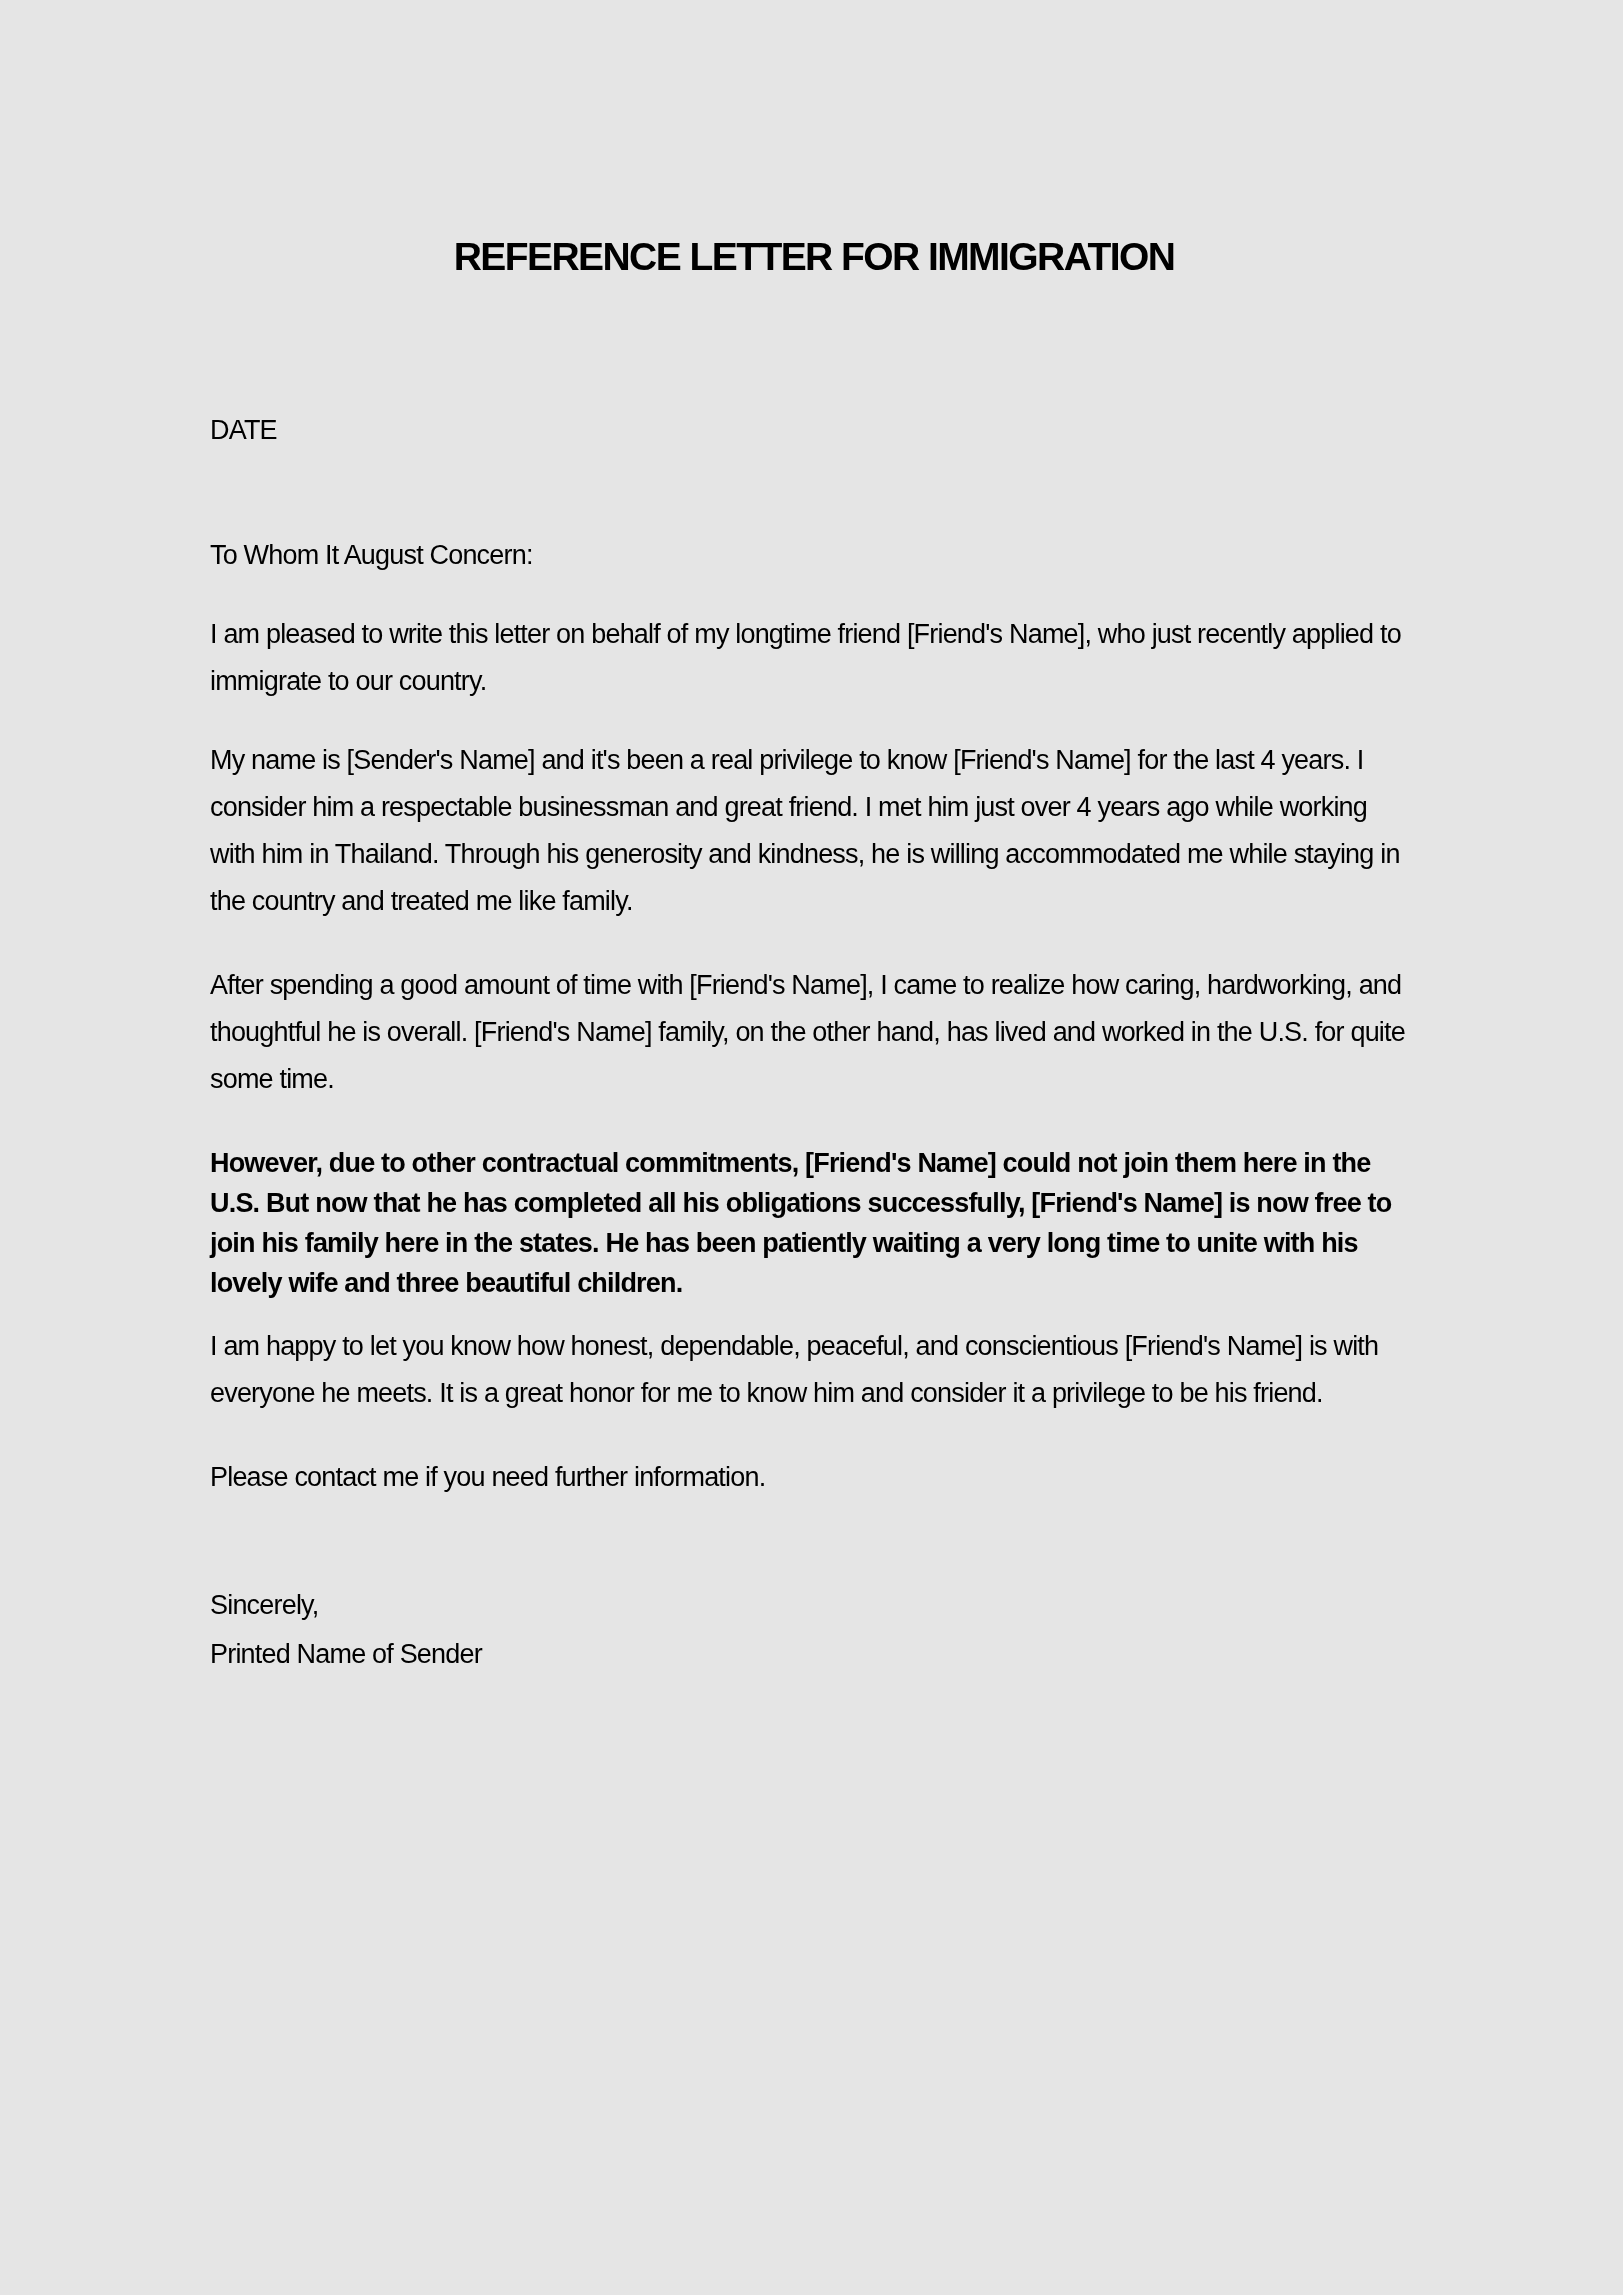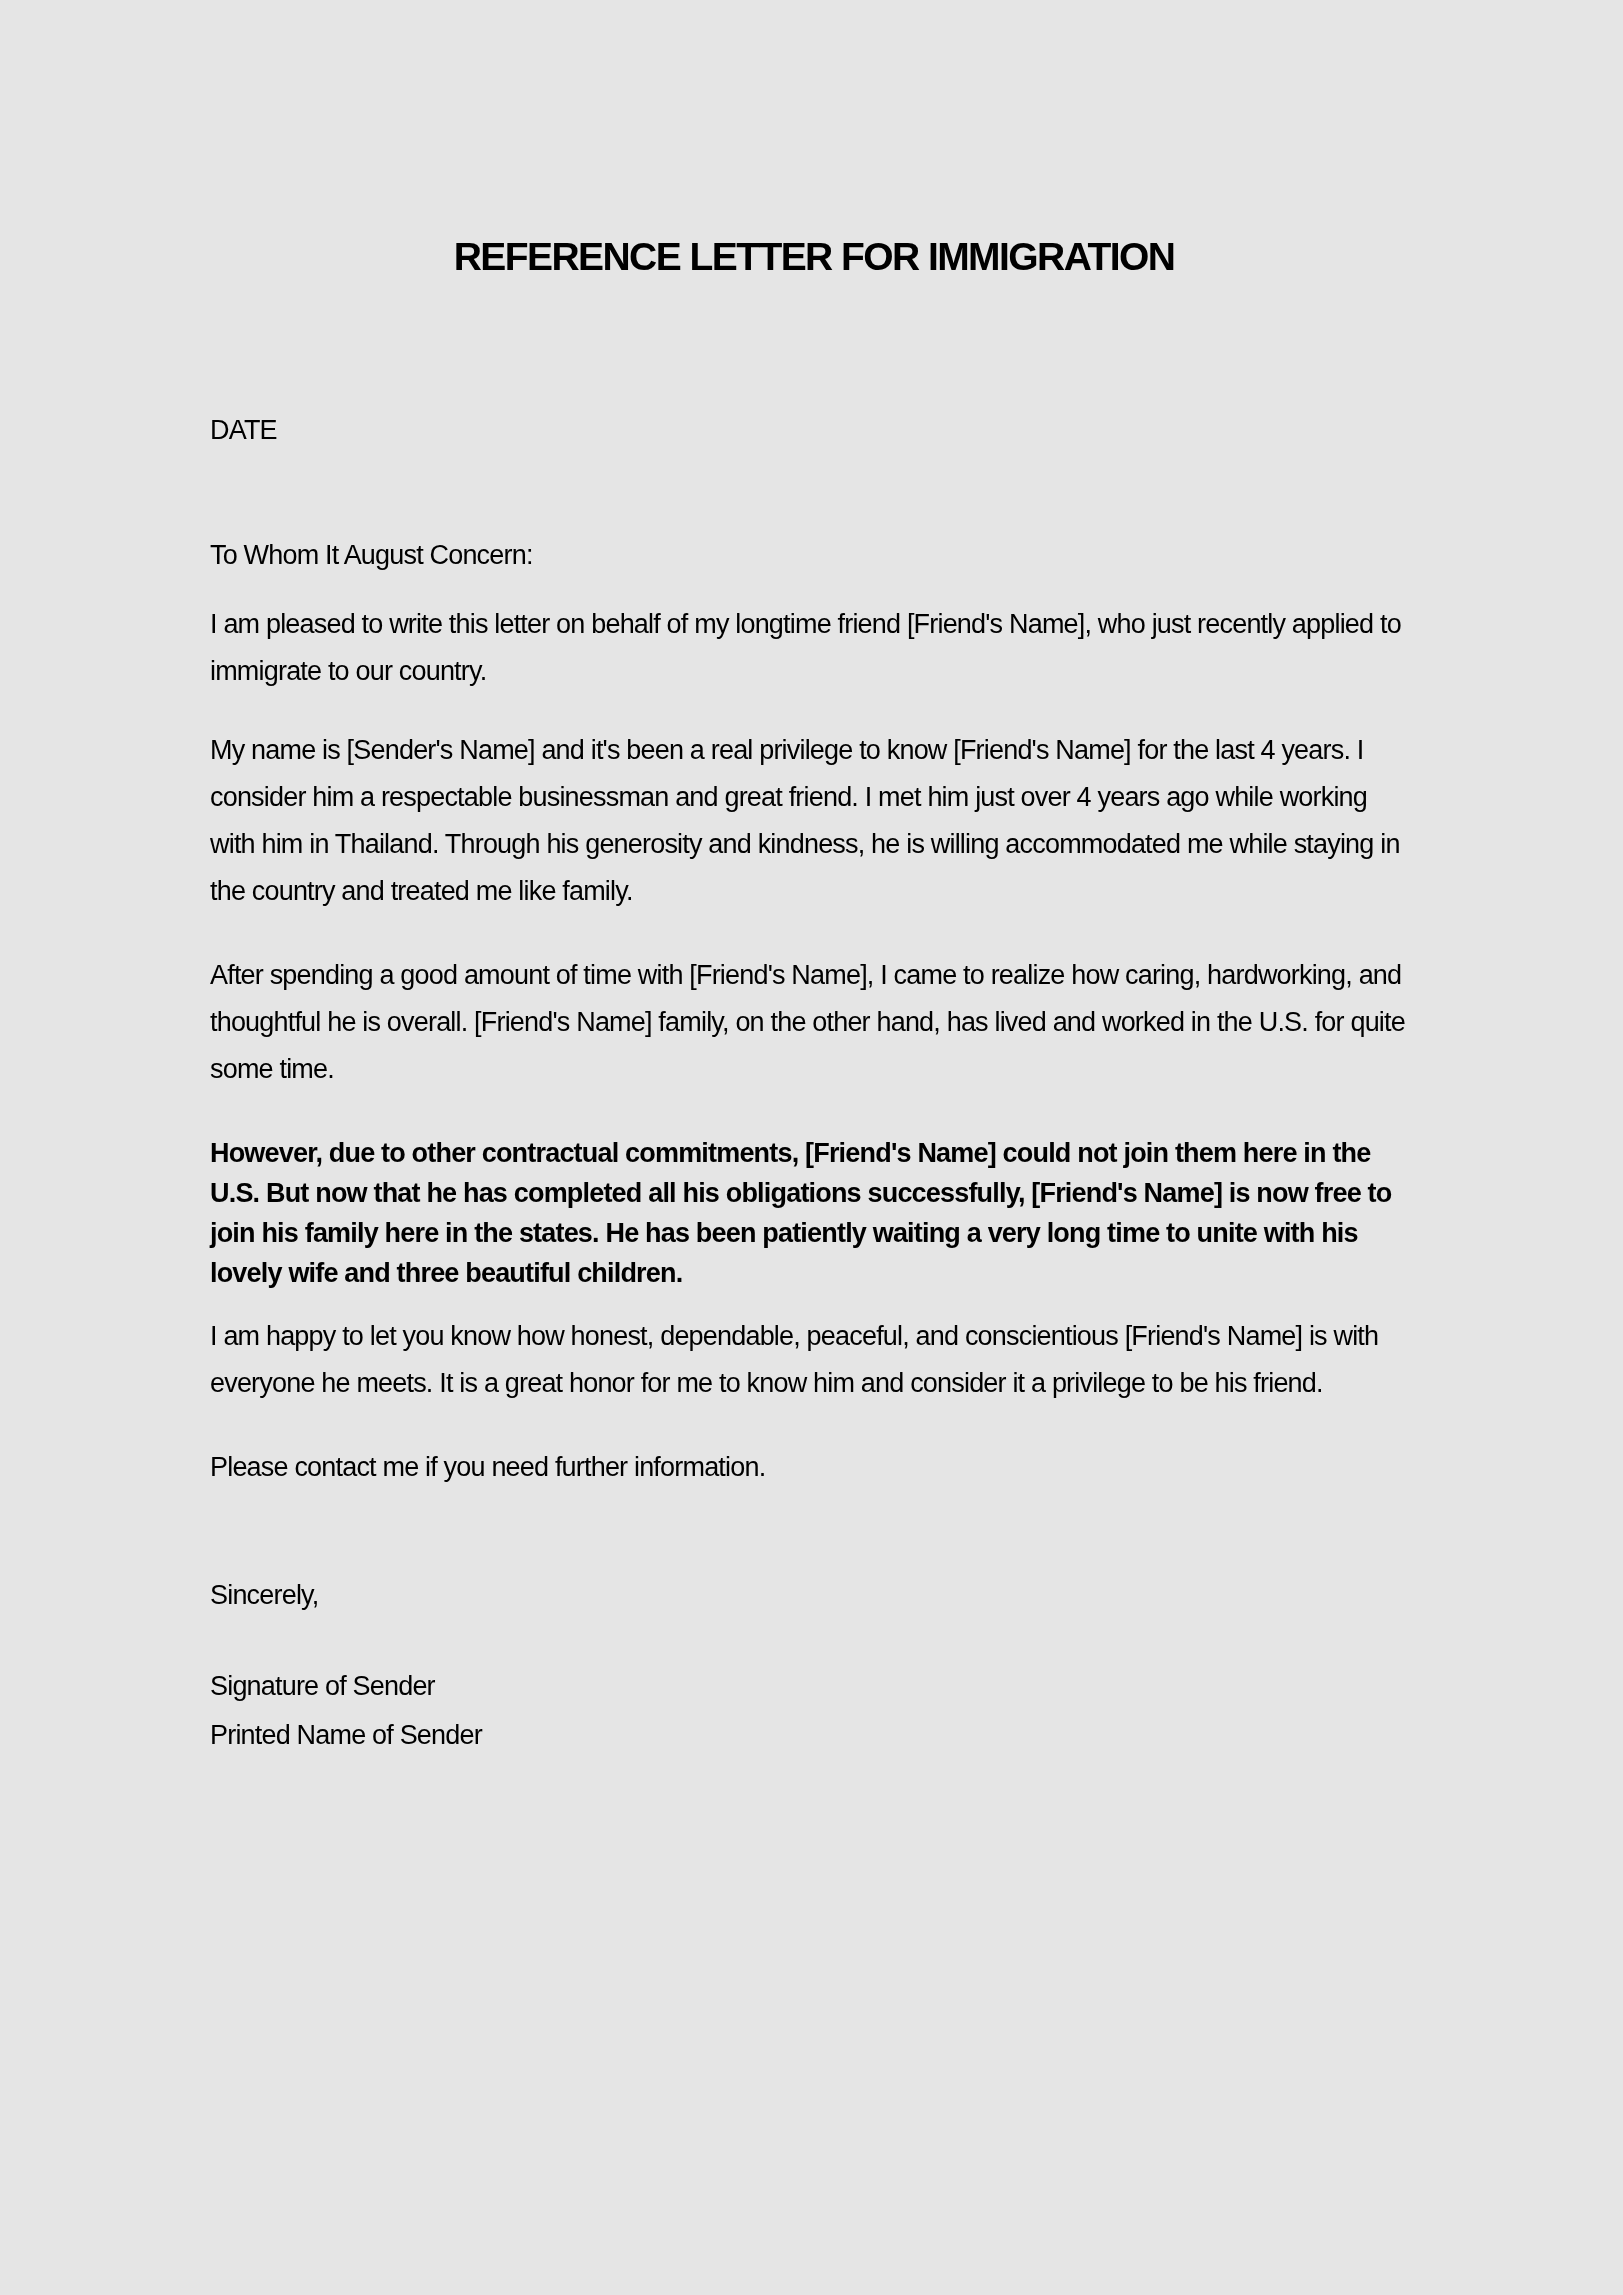--- a/index.html
+++ b/index.html
@@ -26,21 +26,21 @@
     font-size: 39px;
     line-height: 47px;
     font-weight: bold;
     text-align: center;
     letter-spacing: -0.04em;
     white-space: nowrap;
   }
   p { margin: 0; }
   .date        { margin-top: 127px; }
   .salutation  { margin-top: 78px; }
-  .para-1      { margin-top: 22px; }
+  .para-1      { margin-top: 32px; }
   .para-2      { margin-top: 32px; }
   .para-3      { margin-top: 37px; }
   .para-4      { margin-top: 40px; line-height: 40px; font-weight: bold; }
   .para-5      { margin-top: 20px; }
   .para-6      { margin-top: 37px; }
   .closing     { margin-top: 81px; }
   .signature   { margin-top: 44px; }
   .printed     { margin-top: 1.7px; }
 </style>
 </head>
@@ -60,17 +60,16 @@
   <p class="para-3">After spending a good amount of time with [Friend's Name], I came to realize how caring, hardworking, and thoughtful he is overall. [Friend's Name] family, on the other hand, has lived and worked in the U.S. for quite some time.</p>
 
   <p class="para-4">However, due to other contractual commitments, [Friend's Name] could not join them here in the U.S. But now that he has completed all his obligations successfully, [Friend's Name] is now free to join his family here in the states. He has been patiently waiting a very long time to unite with his lovely wife and three beautiful children.</p>
 
   <p class="para-5">I am happy to let you know how honest, dependable, peaceful, and conscientious [Friend's Name] is with everyone he meets. It is a great honor for me to know him and consider it a privilege to be his friend.</p>
 
   <p class="para-6">Please contact me if you need further information.</p>
 
   <p class="closing">Sincerely,</p>
 
-  <p class="signature">Signature of Sender</p>
 
   <p class="printed">Printed Name of Sender</p>
 </div>
 
 
 </body></html>

